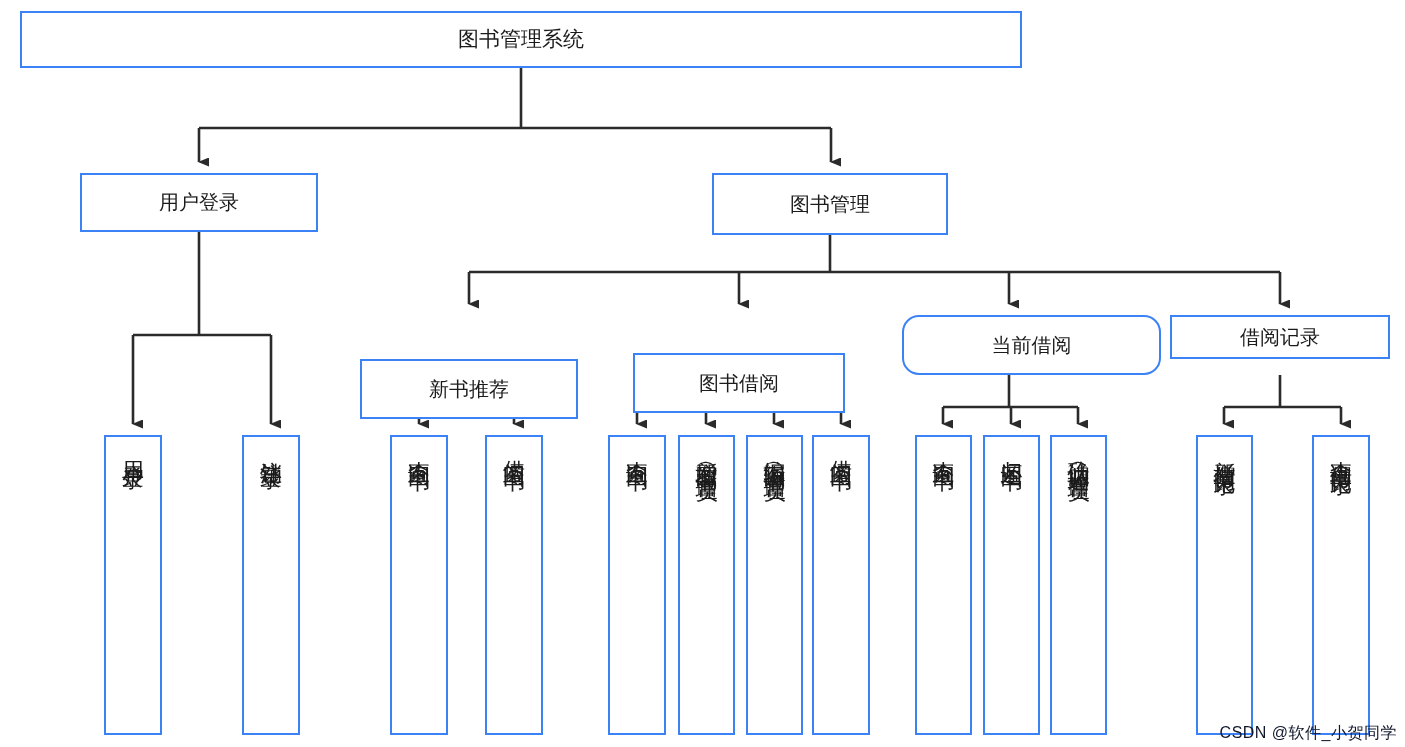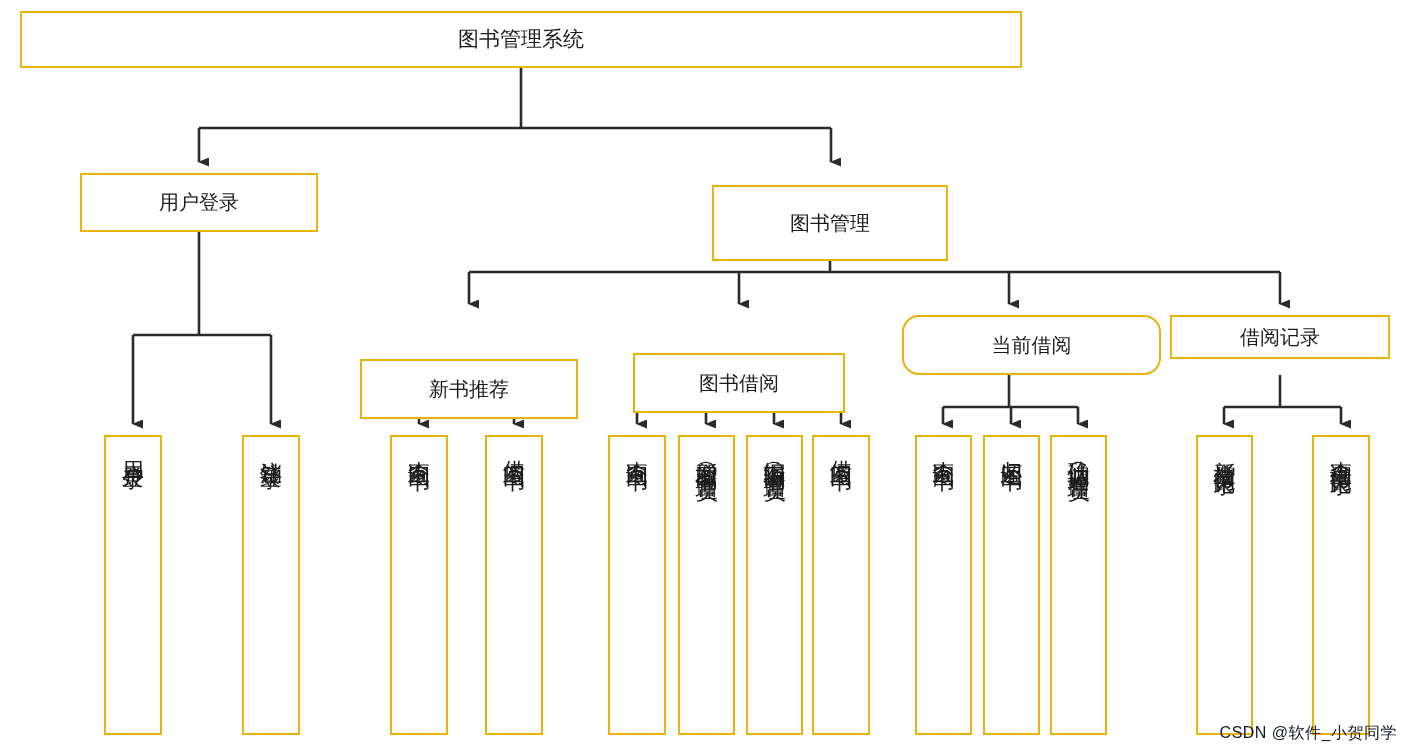--- a/index.html
+++ b/index.html
@@ -25,21 +25,21 @@
     top: 0;
     width: 1405px;
     height: 747px;
     pointer-events: none;
   }
   
   .node {
     position: absolute;
     box-sizing: border-box;
     background: #ffffff;
-    border: 2px solid #eab308;
+    border: 2px solid #3b82f6;
     display: flex;
     align-items: center;
     justify-content: center;
     color: #1b1b1b;
     z-index: 2;
   }
   .node-label {
     display: block;
     line-height: 1.15;
     white-space: nowrap;
@@ -130,21 +130,21 @@
     </g>
   </svg>
 
   <div class="node level-root" style="left:20px; top:11px; width:1002px; height:57px;">
     <span class="node-label">图书管理系统</span>
   </div>
 
   <div class="node level-2" style="left:80px; top:173px; width:238px; height:59px;">
     <span class="node-label">用户登录</span>
   </div>
-  <div class="node level-2" style="left:712px; top:173px; width:236px; height:76px;margin-top:12px;">
+  <div class="node level-2" style="left:712px; top:173px; width:236px; height:62px;">
     <span class="node-label">图书管理</span>
   </div>
 
   <div class="node level-3" style="left:360px; top:315px; width:218px; height:60px;margin-top:44px;">
     <span class="node-label">新书推荐</span>
   </div>
   <div class="node level-3" style="left:633px; top:315px; width:212px; height:60px;margin-top:38px;">
     <span class="node-label">图书借阅</span>
   </div>
   <div class="node level-3" style="left:902px; top:315px; width:259px; height:60px;border-radius:17px;">

